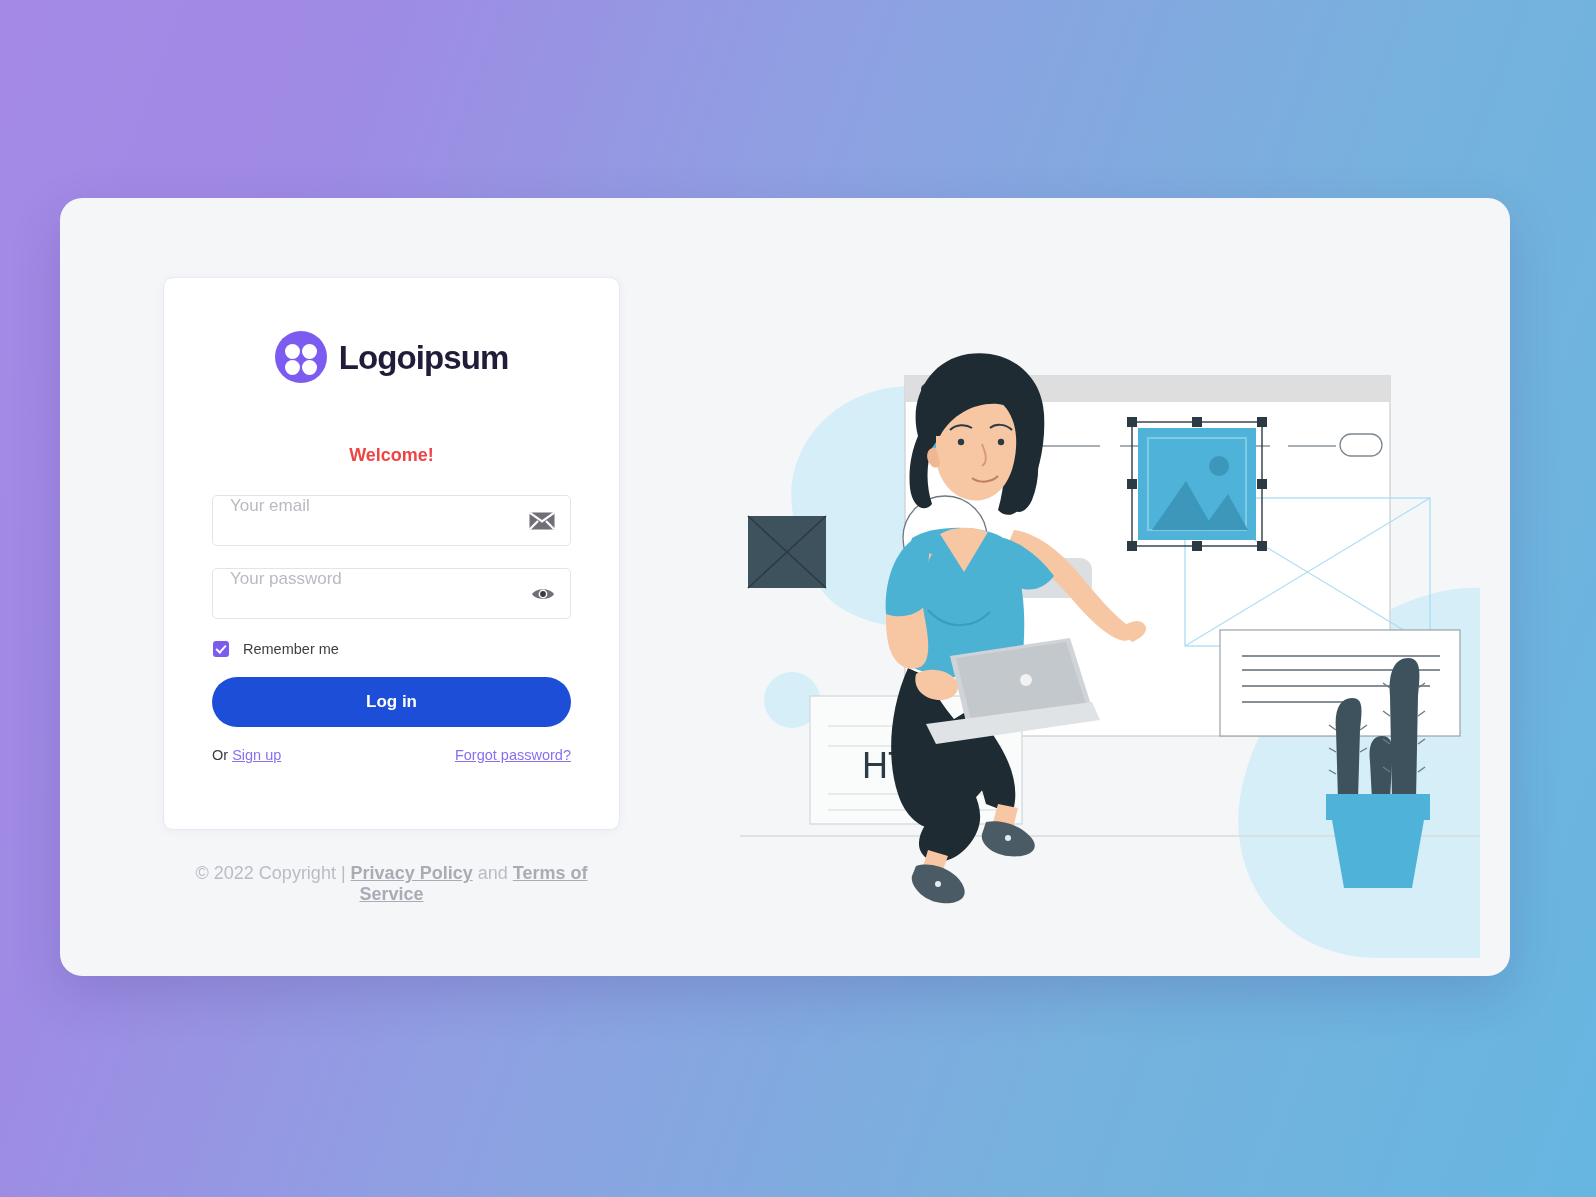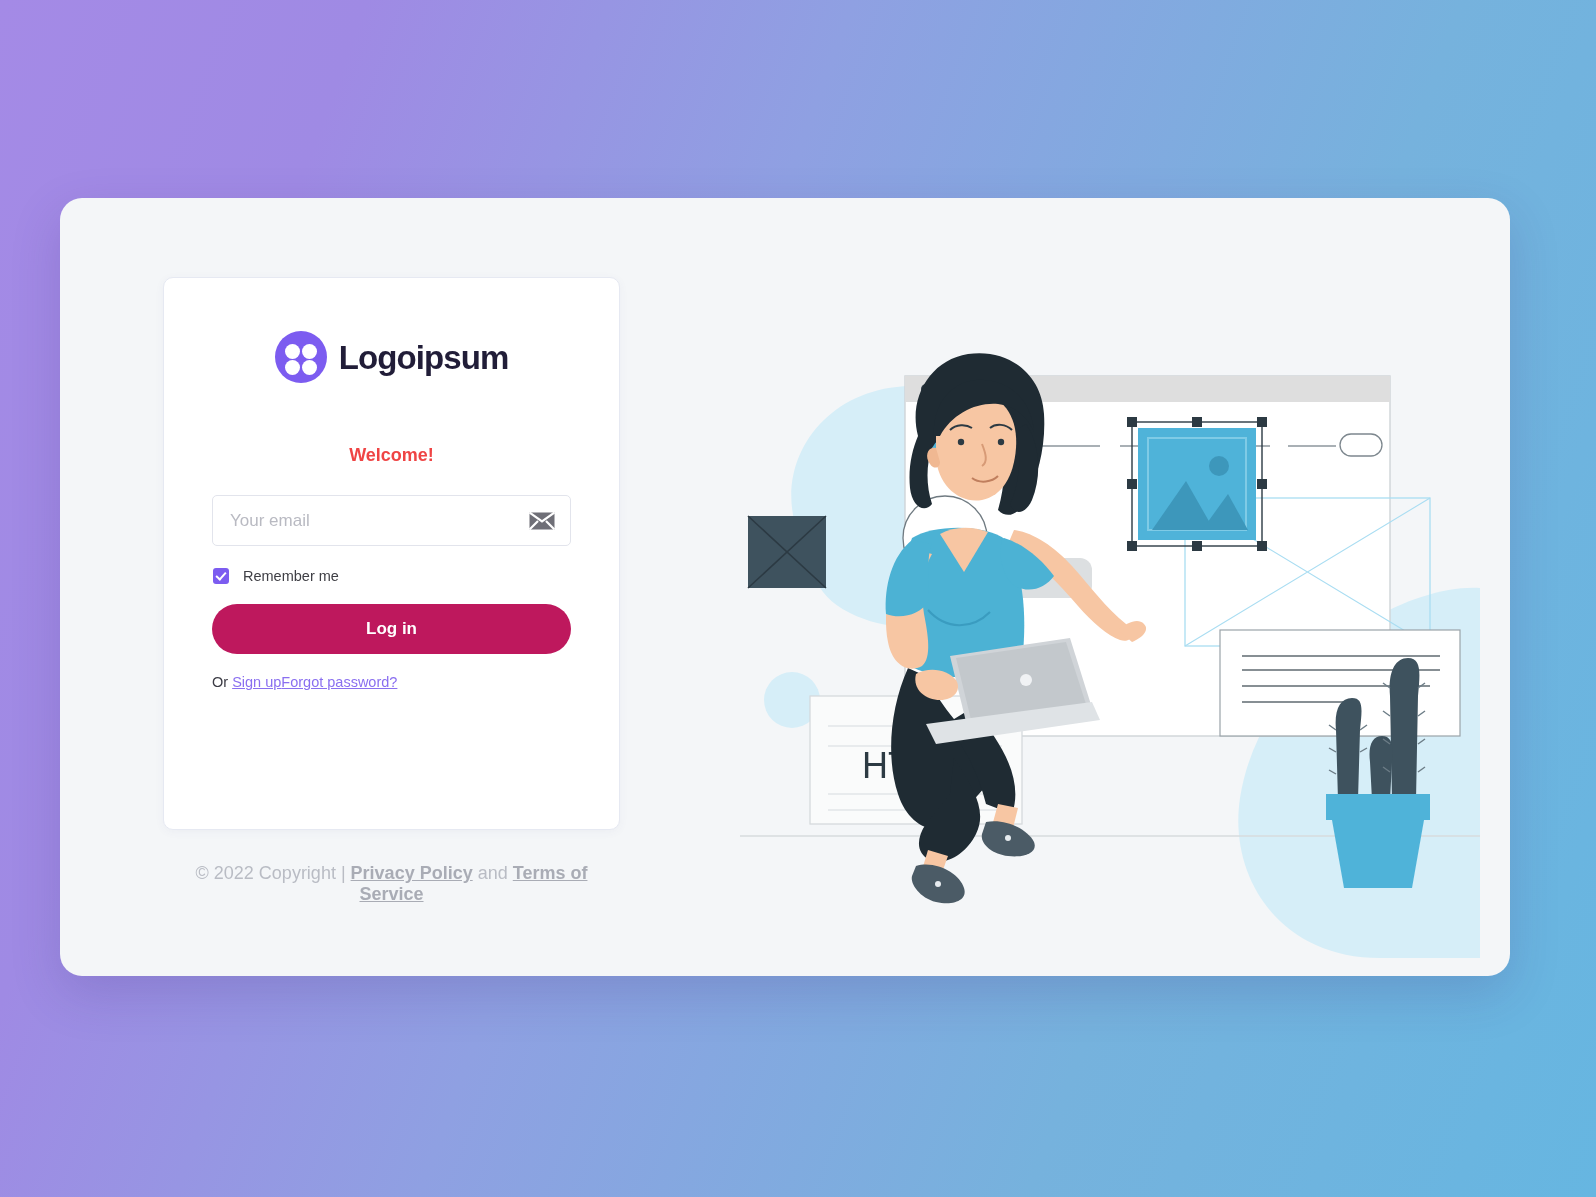--- a/index.html
+++ b/index.html
@@ -58,21 +58,21 @@
   .welcome {
     text-align: center; margin-top: 62px;
     font-size: 18px; font-weight: bold; color: #ef4444;
   }
 
   .form { margin: 29px 48px 0 48px; }
 
   .field {
     position: relative; height: 51px; margin-bottom: 22px;
     border: 1px solid #e2e4ec; border-radius: 5px; background: #fff;
-    display: flex; align-items: center;
+    display: flex; align-items: flex-start;
   }
   .field input {
     flex: 1; border: 0; outline: none; background: transparent;
     font-family: "Liberation Sans", sans-serif;
     font-size: 17px; color: #4a4a55; padding: 0 46px 0 17px;
   }
   .field input::placeholder { color: #b9bac2; }
   .field .fi {
     position: absolute; right: 15px; top: 50%;
     transform: translateY(-50%); line-height: 0;
@@ -88,27 +88,27 @@
   }
   .cb::after {
     content: ""; position: absolute; left: 5px; top: 2px;
     width: 4px; height: 8px; border: solid #fff;
     border-width: 0 2px 2px 0; transform: rotate(42deg);
   }
   .remember-label { font-size: 14.5px; color: #3f3f45; }
 
   .login-btn {
     width: 100%; height: 50px; margin-top: 20px;
-    background: #be185d; color: #fff; border: 0; border-radius: 25px;
+    background: #1d4ed8; color: #fff; border: 0; border-radius: 25px;
     font-family: "Liberation Sans", sans-serif;
     font-size: 17px; font-weight: bold; cursor: pointer;
   }
 
   .links {
-    display: flex; align-items: center;
+    display: flex; justify-content: space-between; align-items: center;
     margin-top: 20px; font-size: 14.5px;
   }
   .or { color: #3b3b44; }
   .lnk {
     color: #8a6ff0; text-decoration: underline; cursor: pointer;
   }
 
   .footer {
     position: absolute; left: 103px; top: 665px; width: 457px;
     text-align: center; font-size: 18px; color: #b9bcc4;
@@ -143,20 +143,30 @@
       <div class="field">
         <input type="text" placeholder="Your email" style="">
         <span class="fi">
           <svg width="26" height="18" viewBox="0 0 26 18">
             <rect x="0.5" y="0.5" width="25" height="17" fill="#6f6f77"></rect>
             <path d="M0.5 0.5 L13 9.5 L25.5 0.5 M0.5 17.5 L9 9 M25.5 17.5 L17 9" stroke="#ffffff" stroke-width="2.2" fill="none"></path>
           </svg>
         </span>
       </div>
 
+      <div class="field">
+        <input type="password" placeholder="Your password" style="">
+        <span class="fi">
+          <svg width="24" height="16" viewBox="0 0 24 16">
+            <path d="M1 8 C5 1.5 19 1.5 23 8 C19 14.5 5 14.5 1 8 Z" fill="#6f6f77"></path>
+            <circle cx="12" cy="8" r="4.4" fill="#ffffff"></circle>
+            <circle cx="12" cy="8" r="2.9" fill="#3a3a40"></circle>
+          </svg>
+        </span>
+      </div>
 
       <div class="remember">
         <span class="cb"></span>
         <span class="remember-label">Remember me</span>
       </div>
 
       <button class="login-btn">Log in</button>
 
       <div class="links">
         <div>

